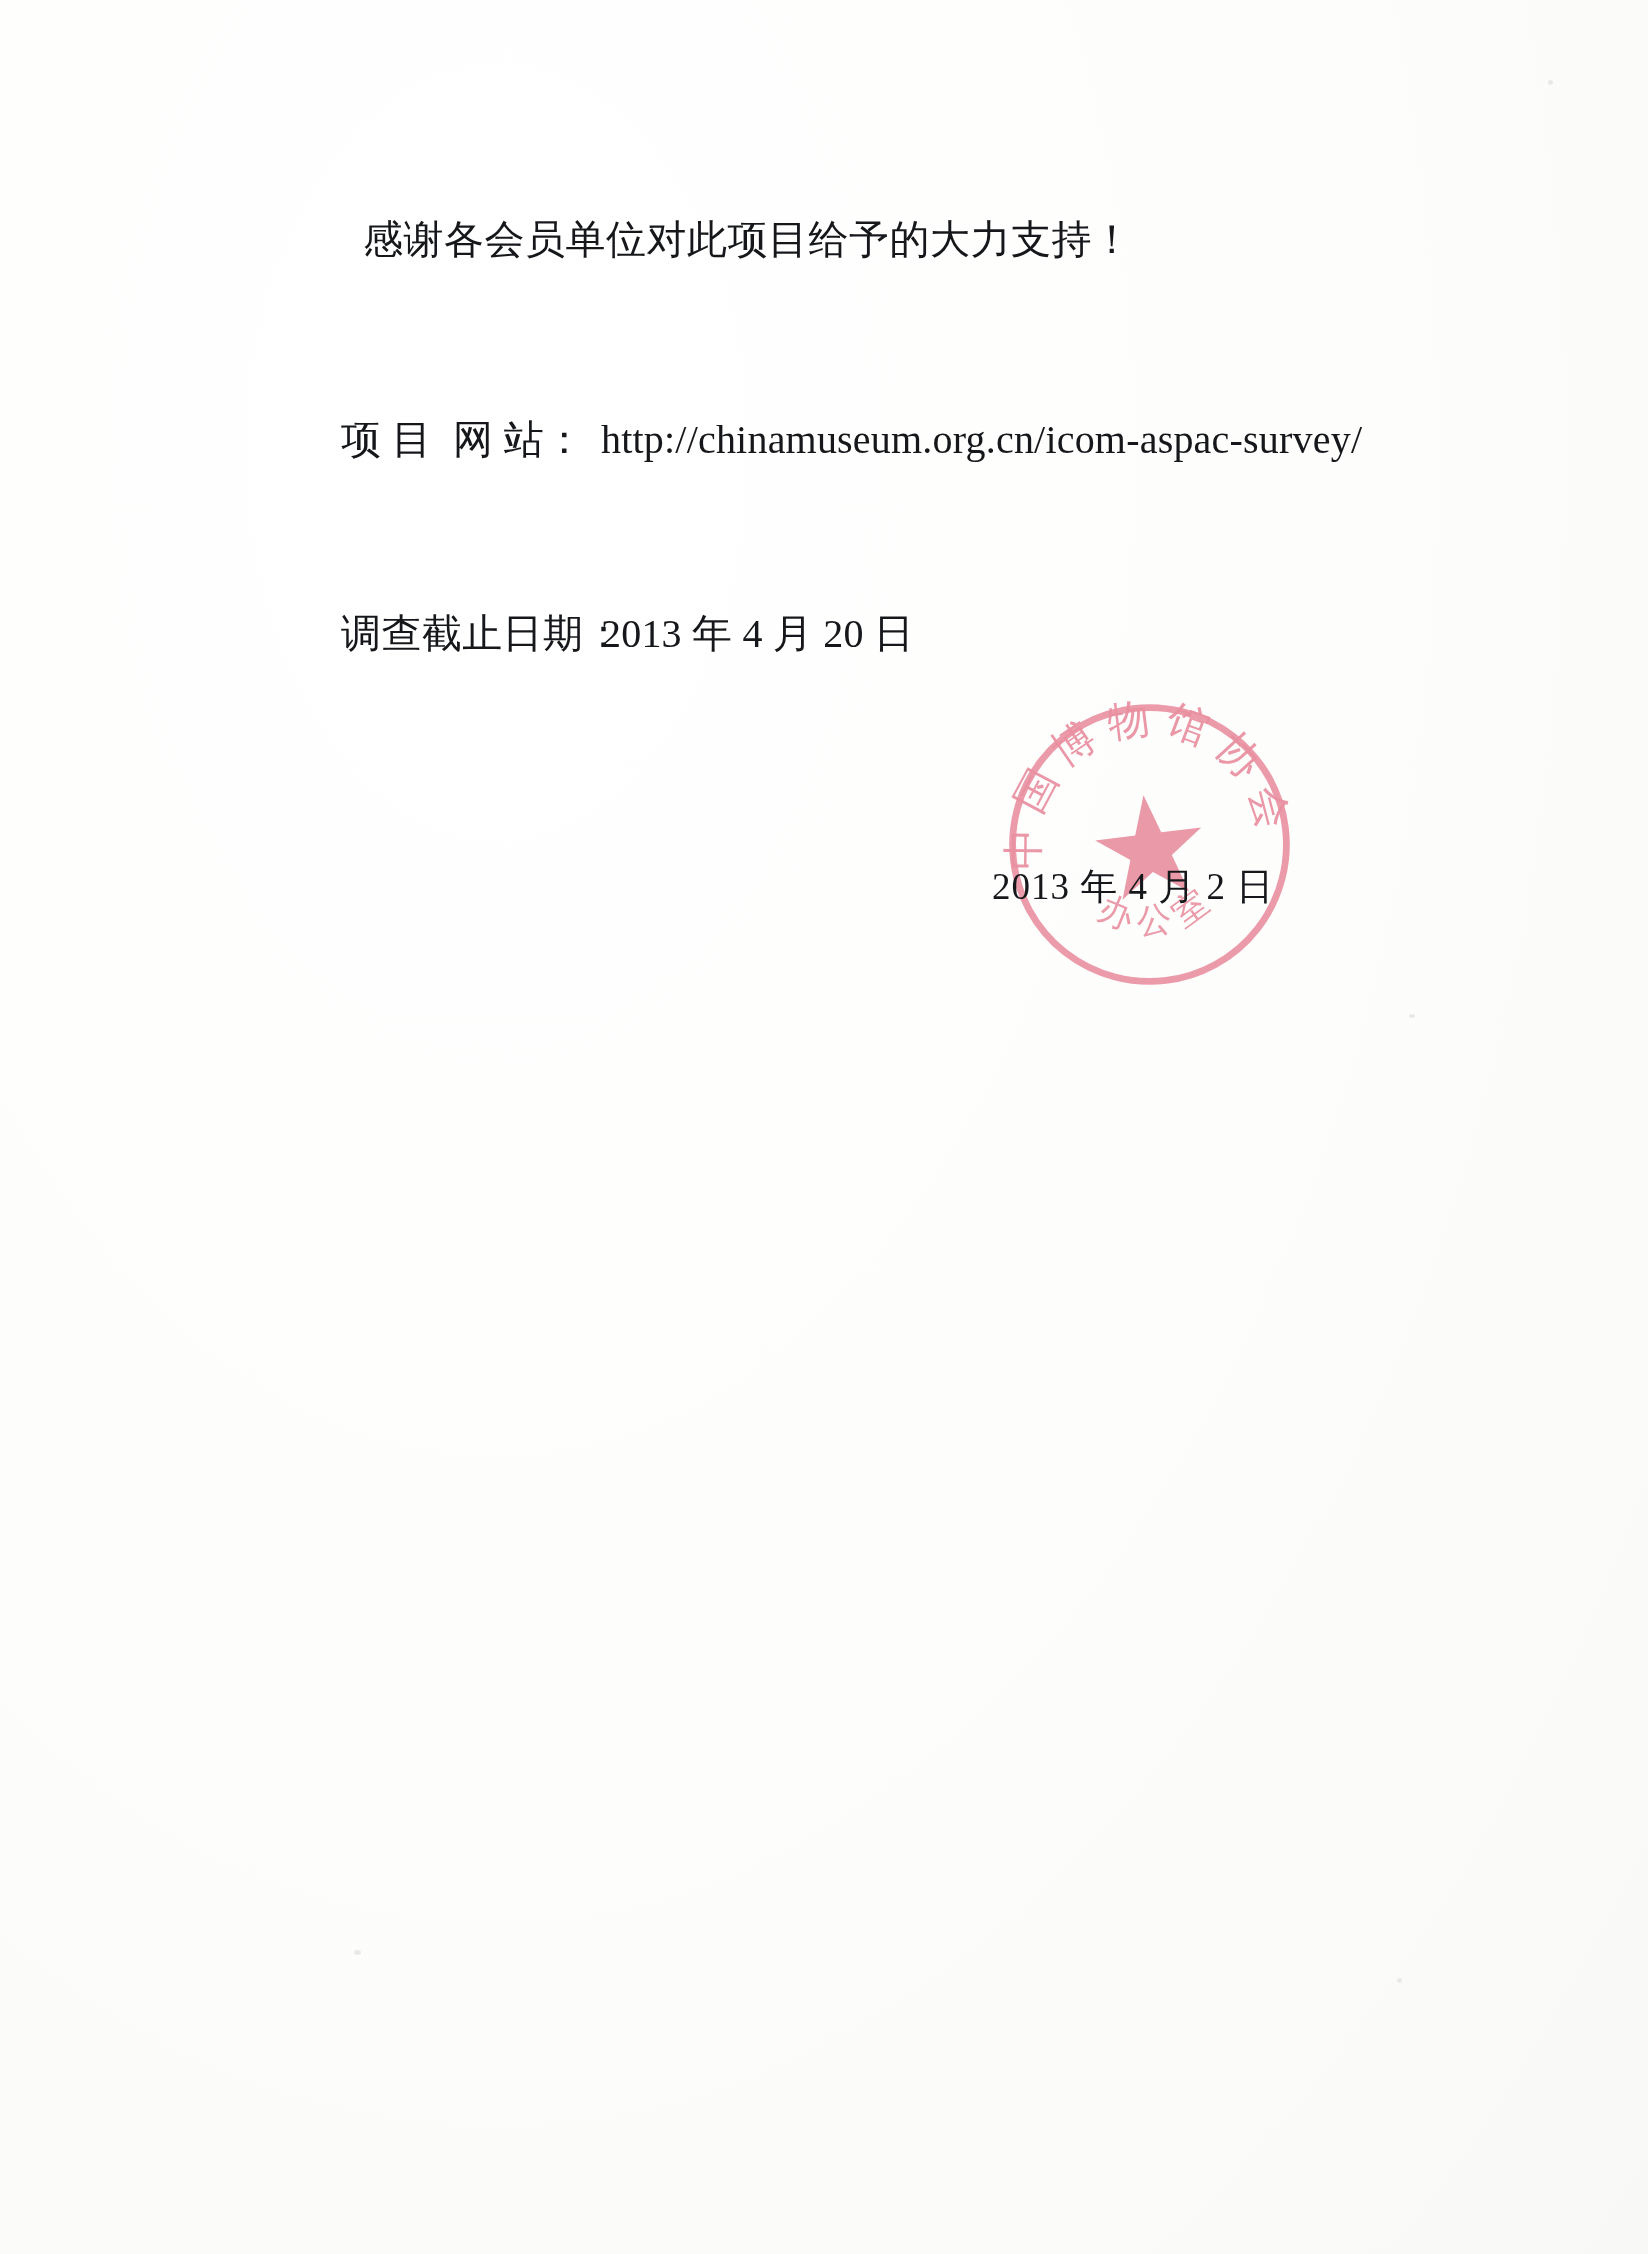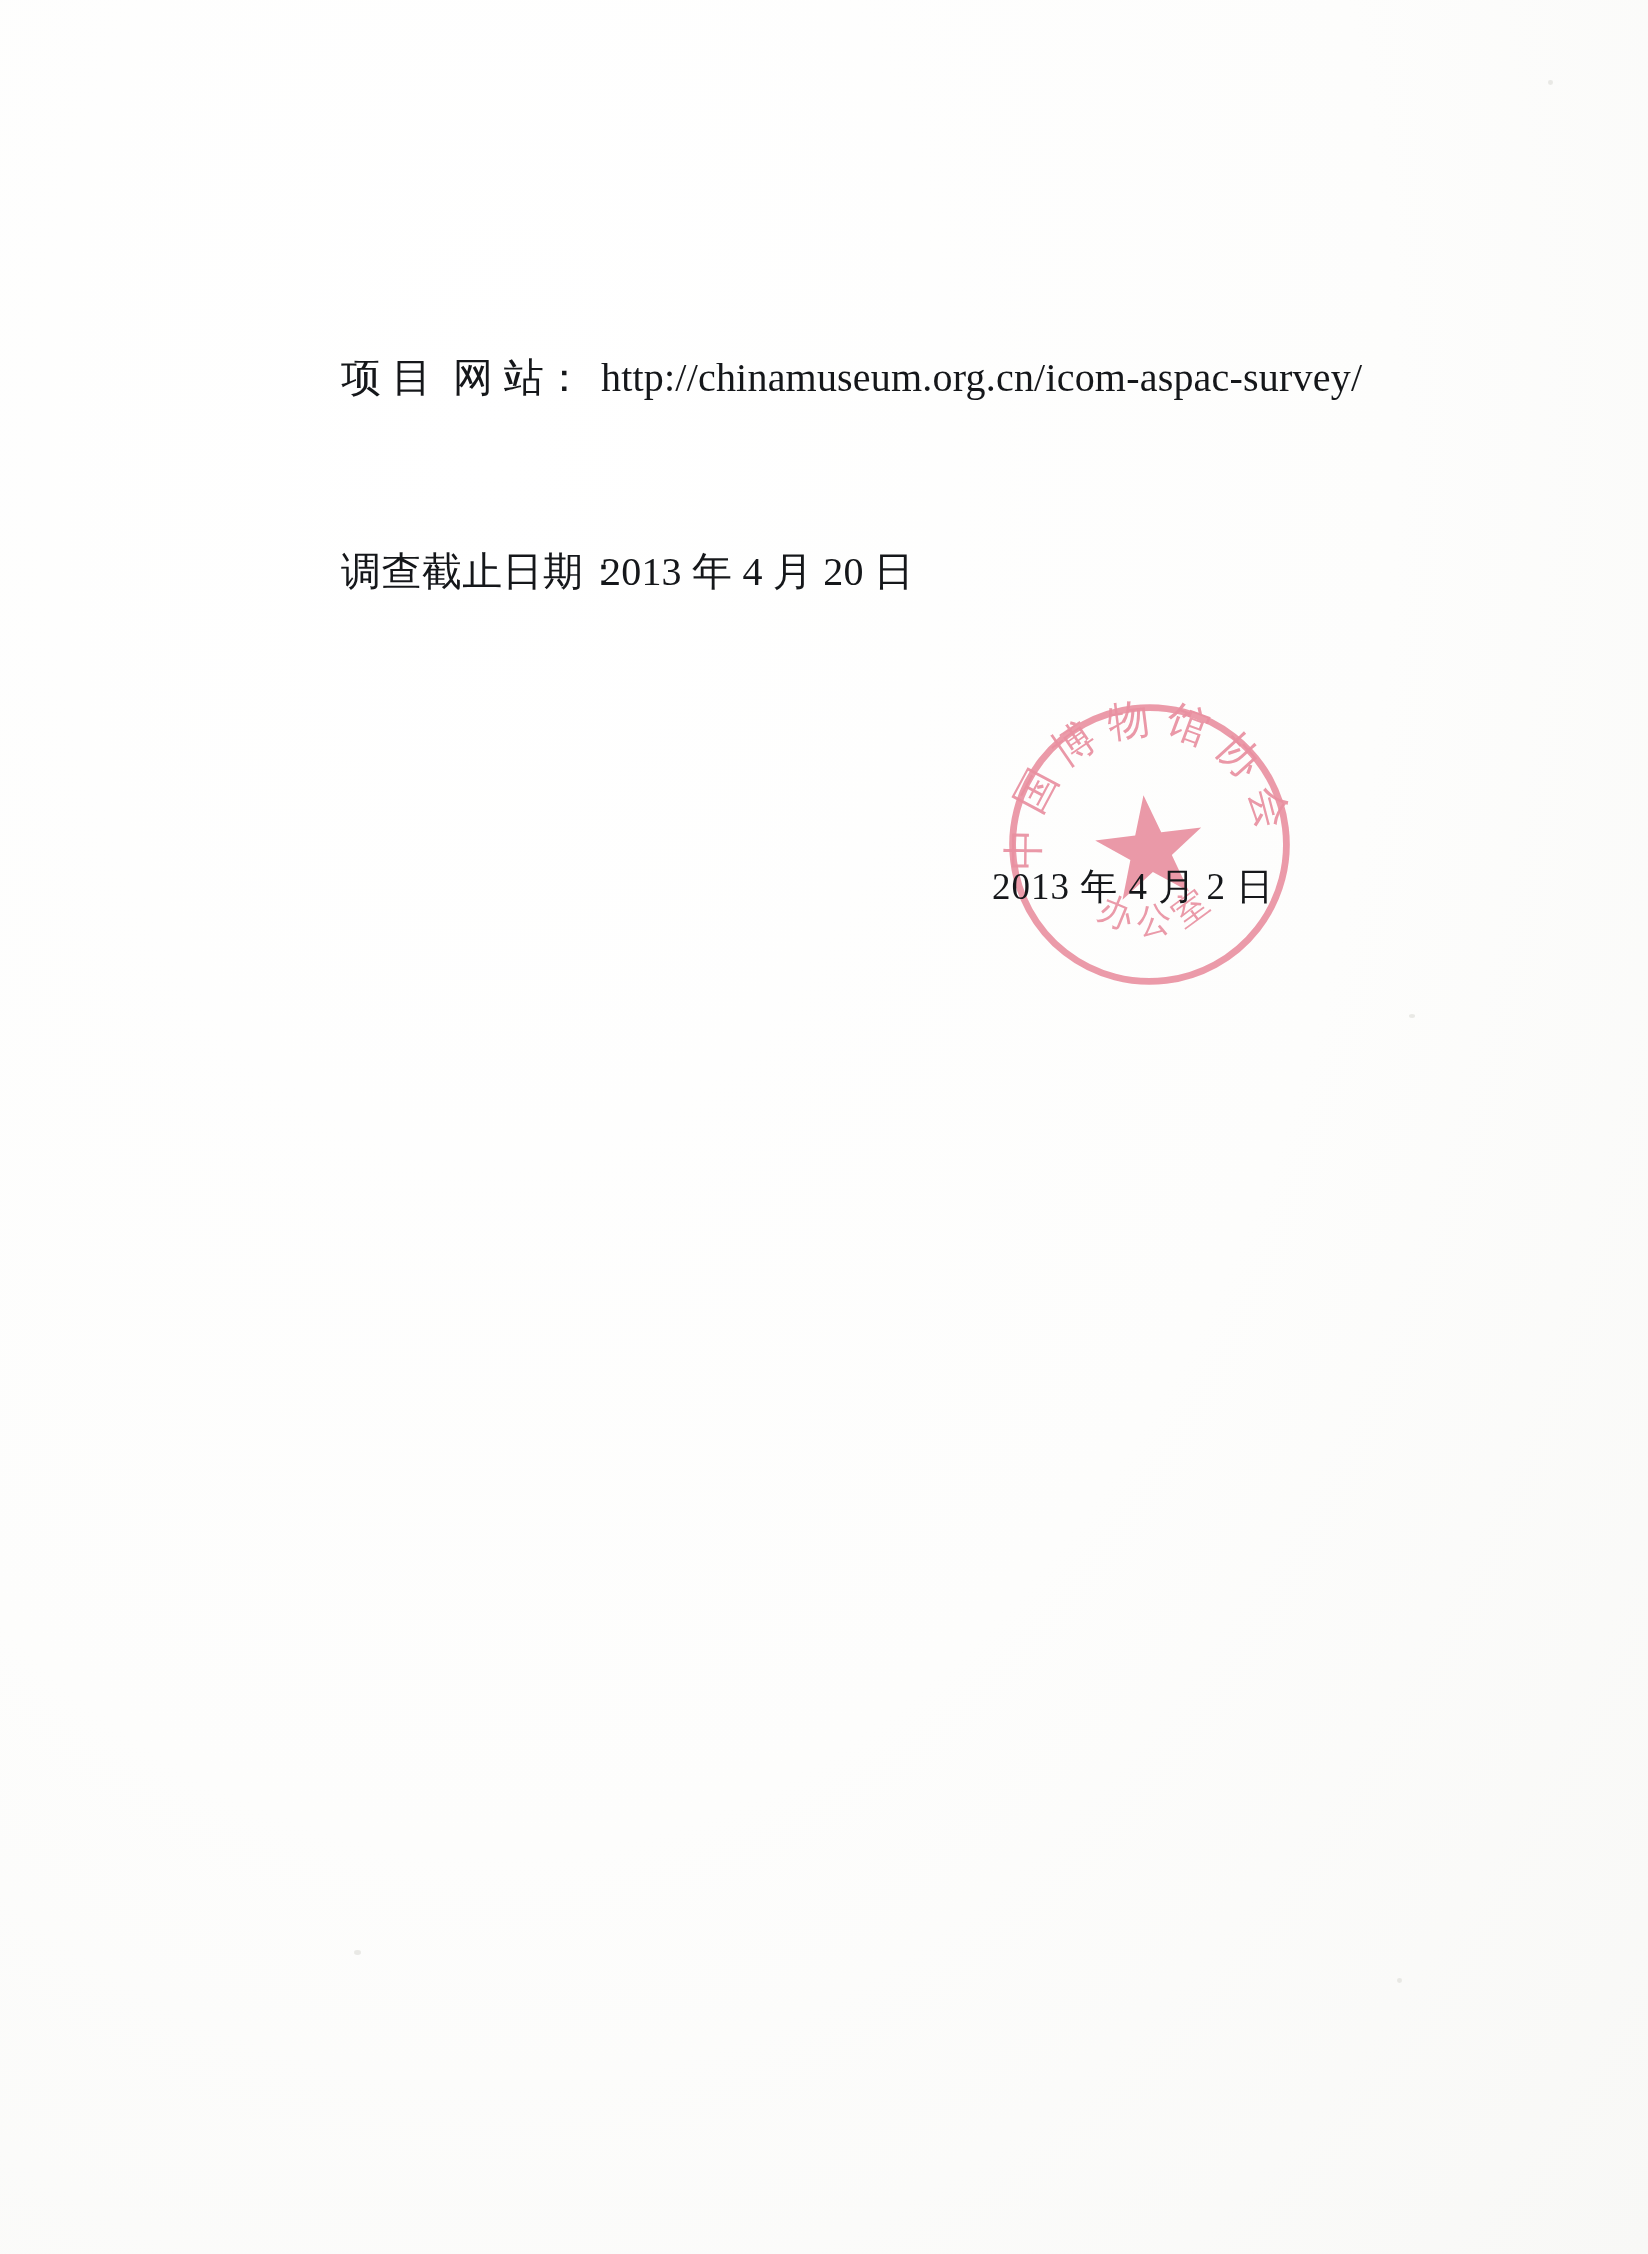--- a/index.html
+++ b/index.html
@@ -102,20 +102,21 @@
     opacity: .55;
   }
 </style>
 </head>
 <body>
 
 <div class="page">
 
   <div class="content">
 
+    <div class="line para-indent">感谢各会员单位对此项目给予的大力支持！</div>
 
     <div class="gap-block"></div>
 
     <div class="kv">
       <span class="label">项 目  网 站：</span><span class="value url">http://chinamuseum.org.cn/icom-aspac-survey/</span>
     </div>
 
     <div class="kv">
       <span class="label">调查截止日期：</span><span class="value">2013 年 4 月 20 日</span>
     </div>

